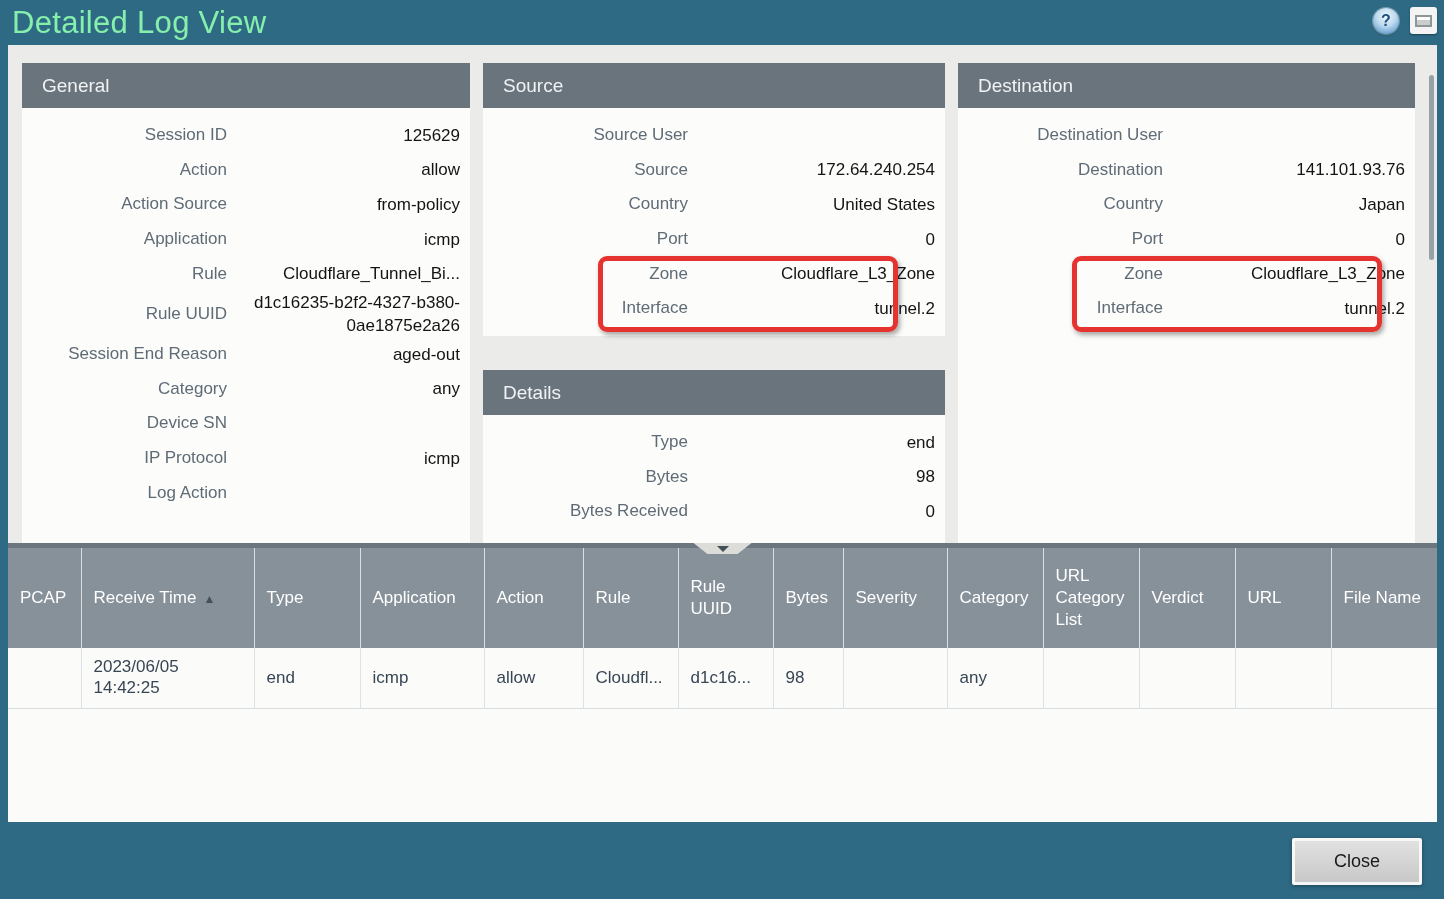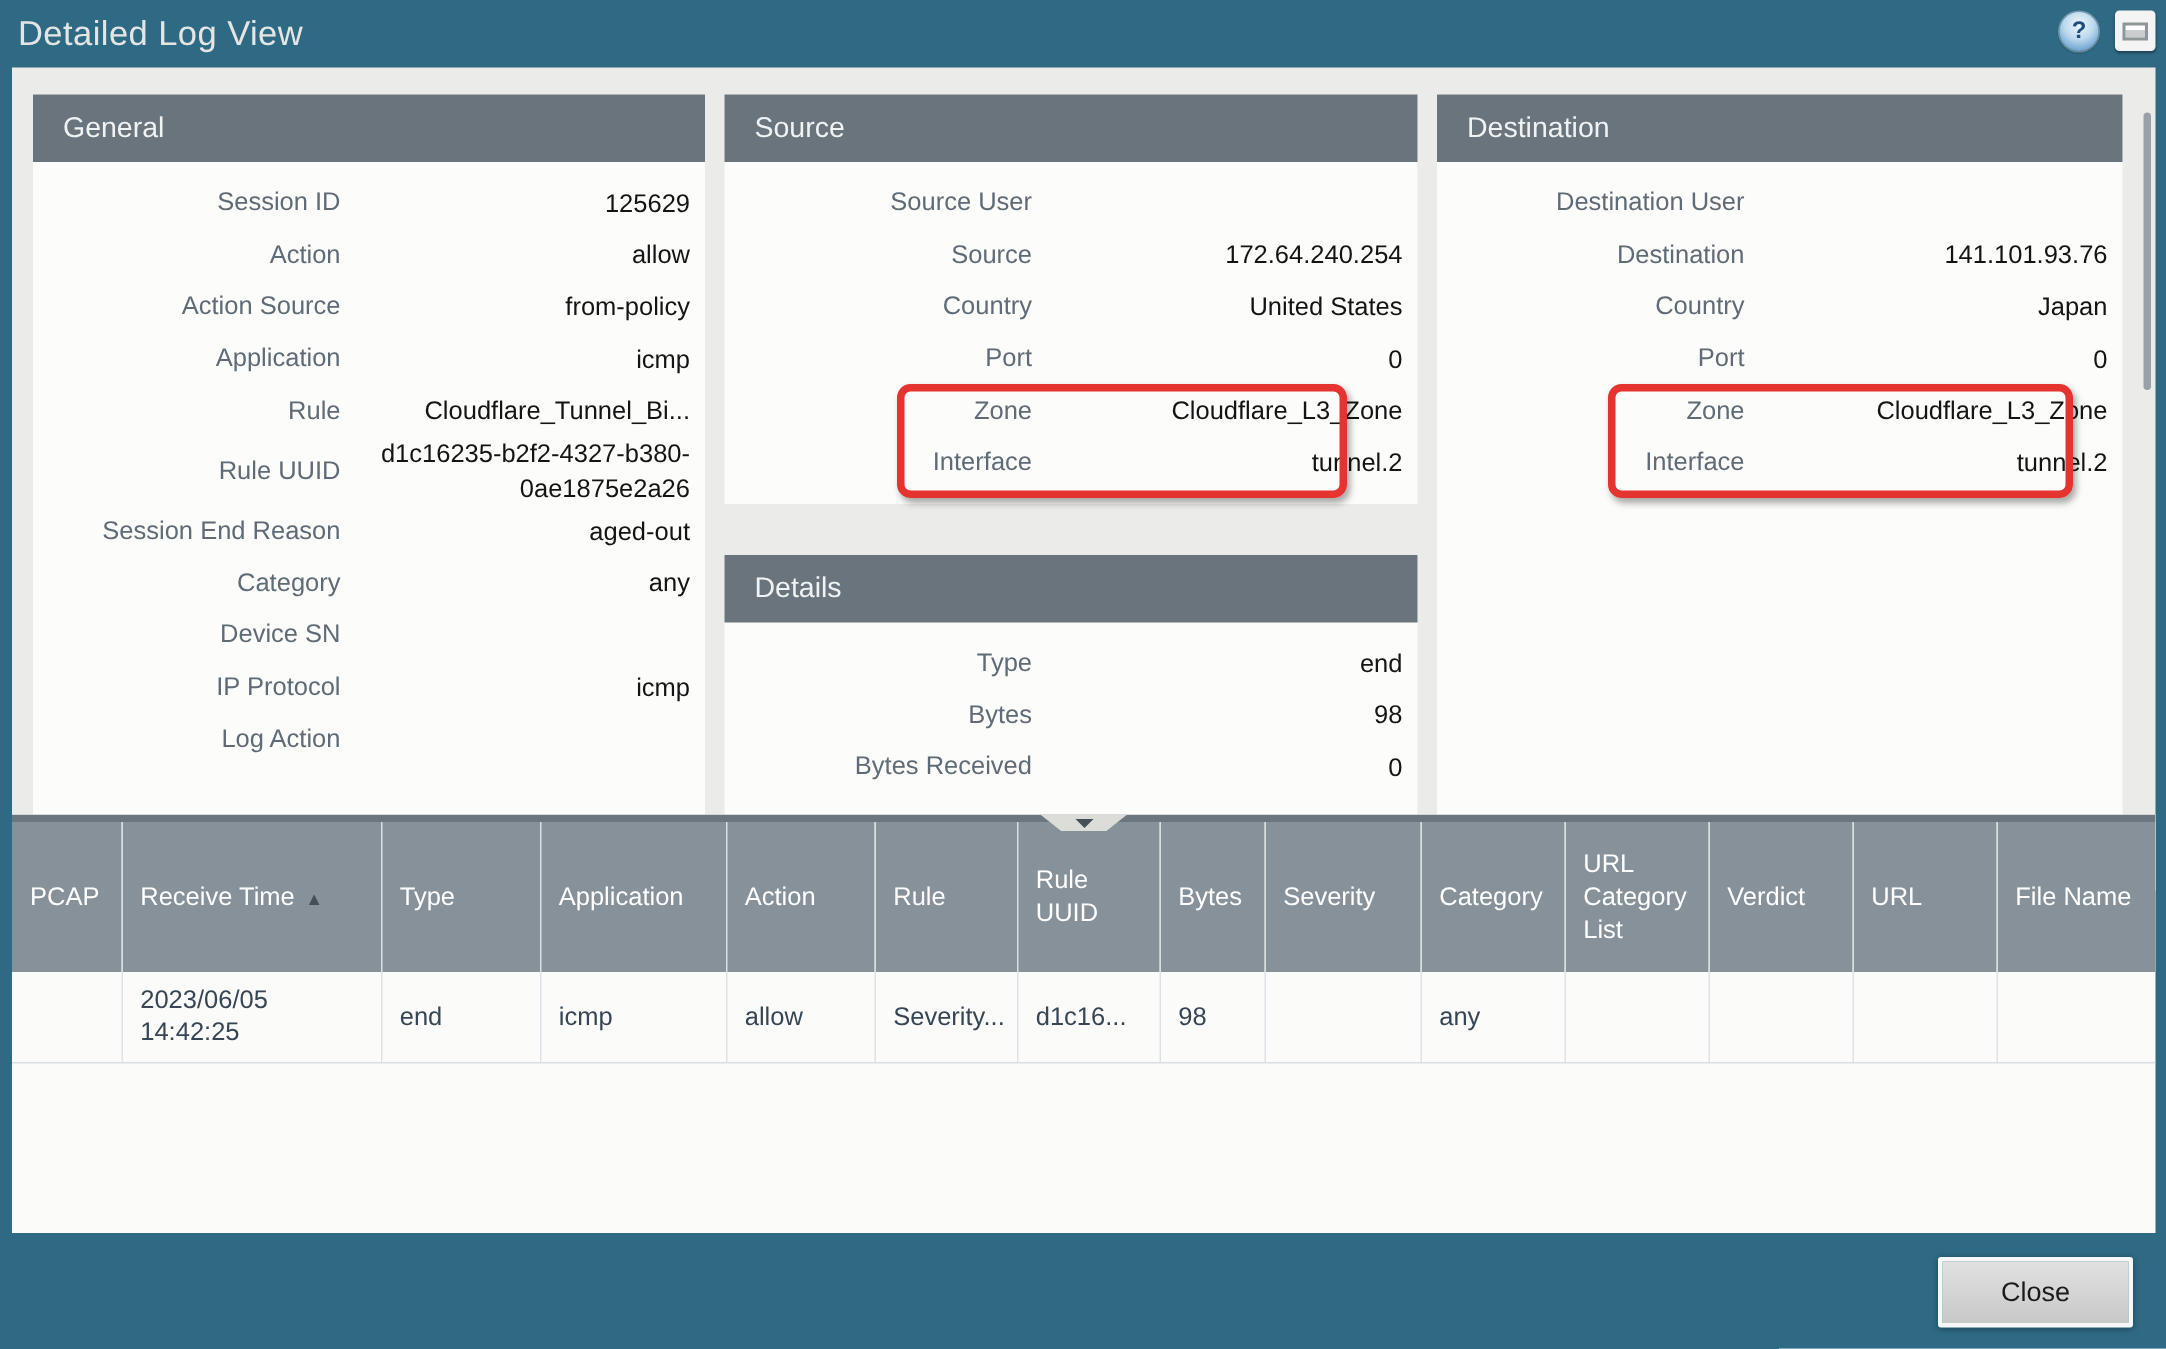--- a/index.html
+++ b/index.html
@@ -7,21 +7,21 @@
   body {
     position:relative;
     background:var(--frame-teal,#2e6a84);
     font-family:"Liberation Sans", sans-serif;
   }
 
   
   .titlebar { position:absolute; left:0; top:0; width:1444px; height:45px; }
   .titlebar .title {
     position:absolute; left:12px; top:0; line-height:45px;
-    font-size:23px; color:#e5e5e5; letter-spacing:.3px;
+    font-size:31px; color:#86efac; letter-spacing:.3px;
   }
   .help-icon {
     position:absolute; left:1373px; top:8px; width:26px; height:26px;
     border-radius:50%; cursor:pointer;
     background:radial-gradient(circle at 50% 32%, #eef6fc 0%, #bcd9ee 45%, #3f86bf 100%);
     box-shadow:0 0 0 1px rgba(255,255,255,.35), 0 1px 2px rgba(0,0,0,.4);
     display:flex; align-items:center; justify-content:center;
     color:#1c4f80; font-weight:bold; font-size:16px;
   }
   .restore-icon {
@@ -303,21 +303,21 @@
           <th>File Name</th>
         </tr>
       </thead>
     <tbody id="log-body">
         <tr>
           <td></td>
           <td>2023/06/05 14:42:25</td>
           <td>end</td>
           <td>icmp</td>
           <td>allow</td>
-          <td>Severity...</td>
+          <td>Cloudfl...</td>
           <td>d1c16...</td>
           <td>98</td>
           <td></td>
           <td>any</td>
           <td></td>
           <td></td>
           <td></td>
           <td></td>
         </tr>
       </tbody>

